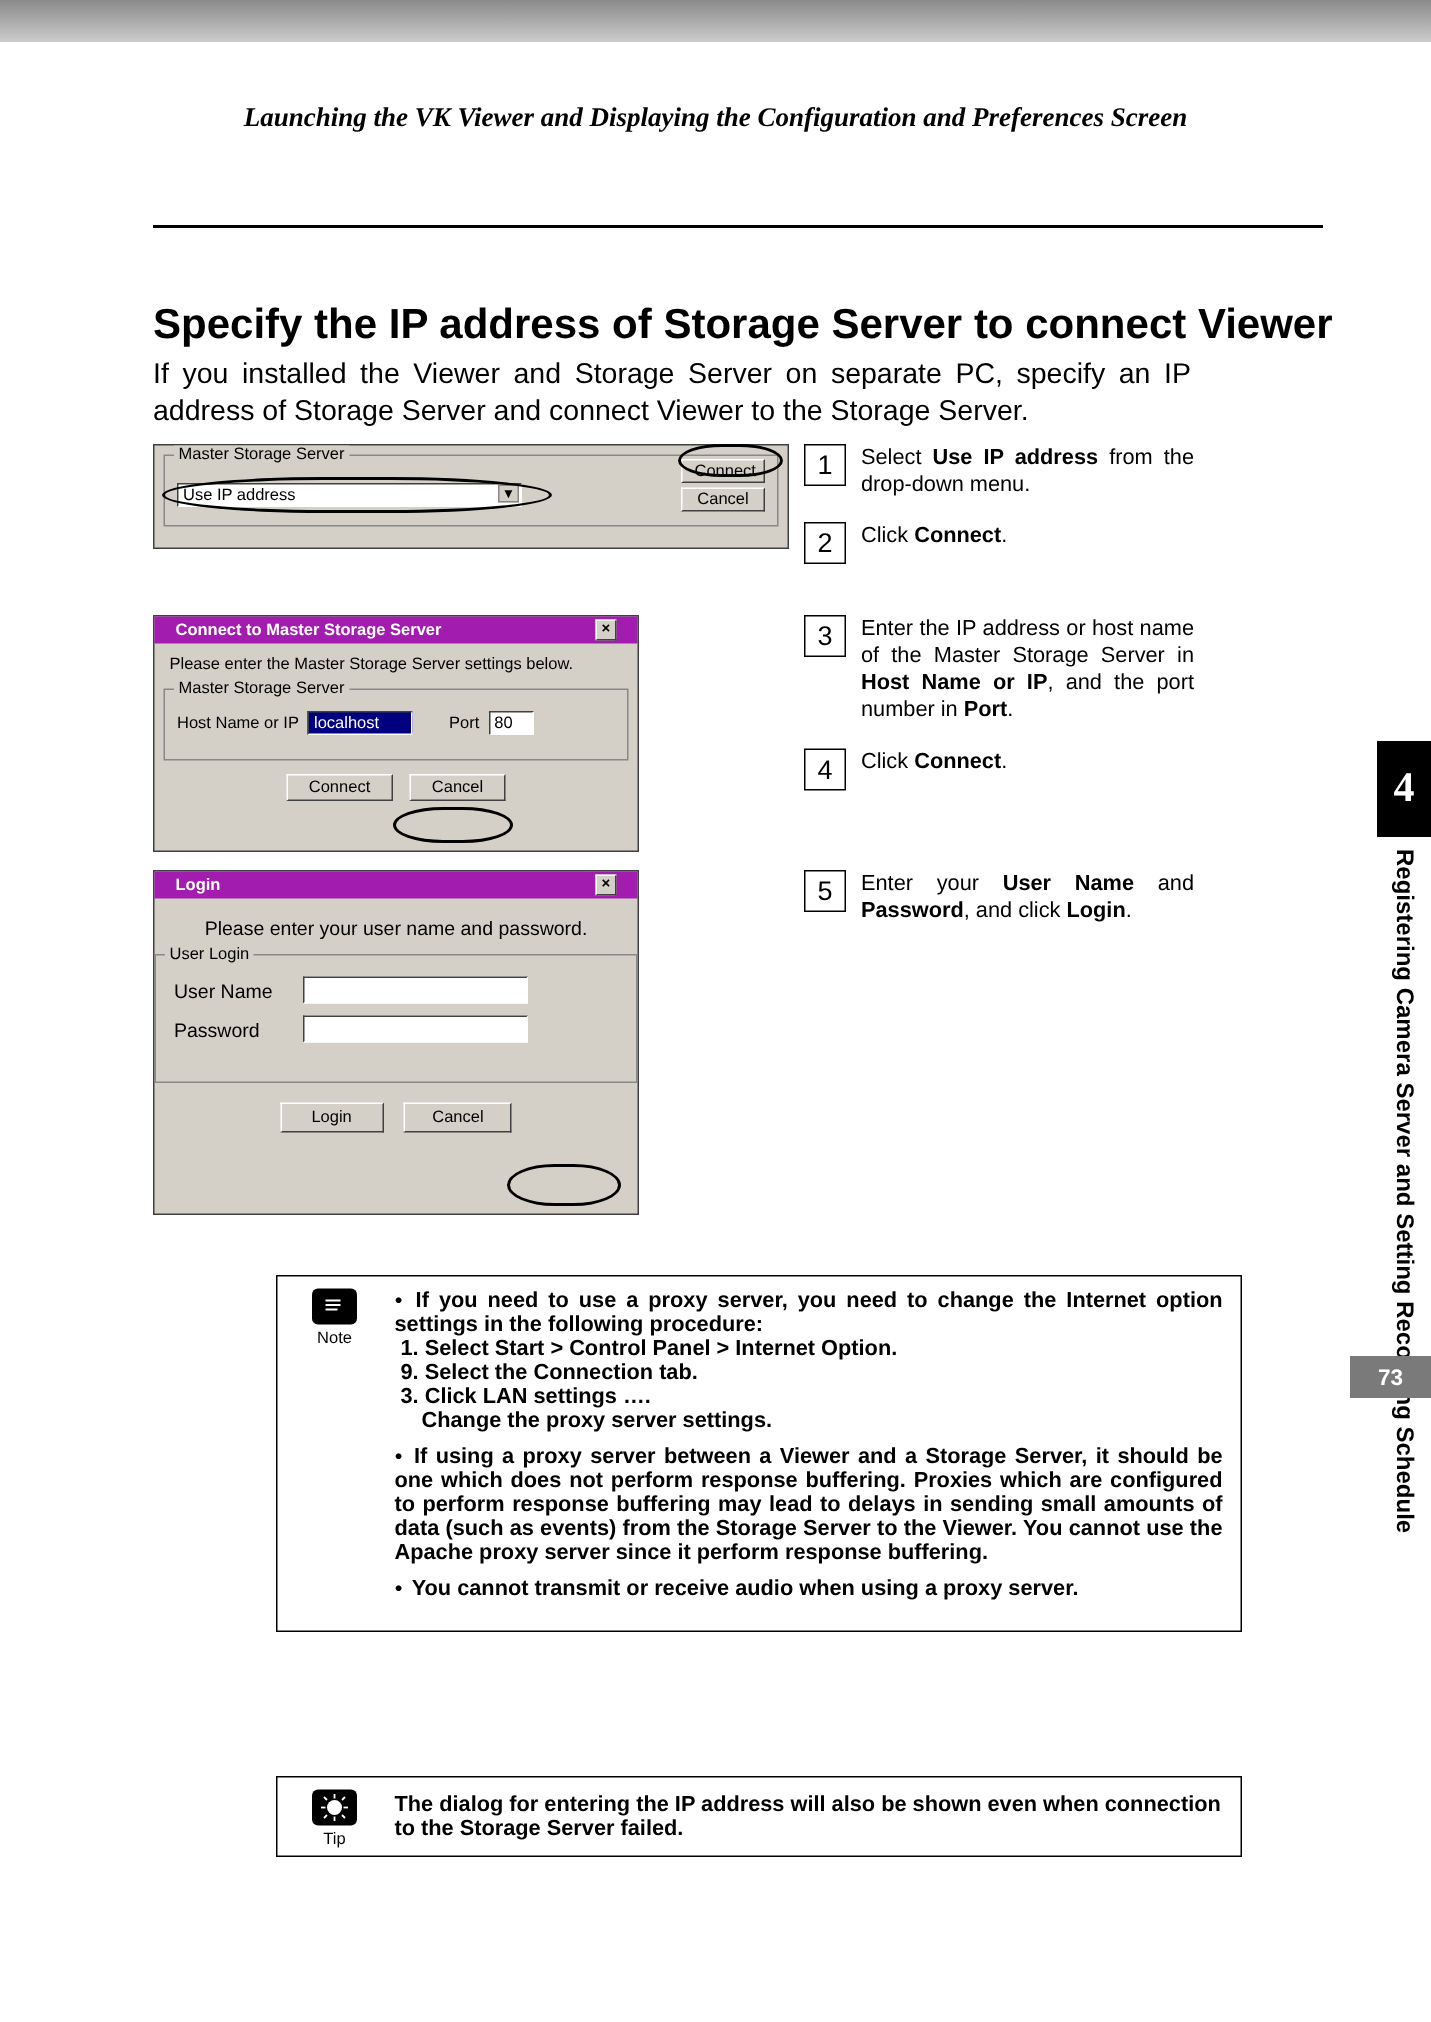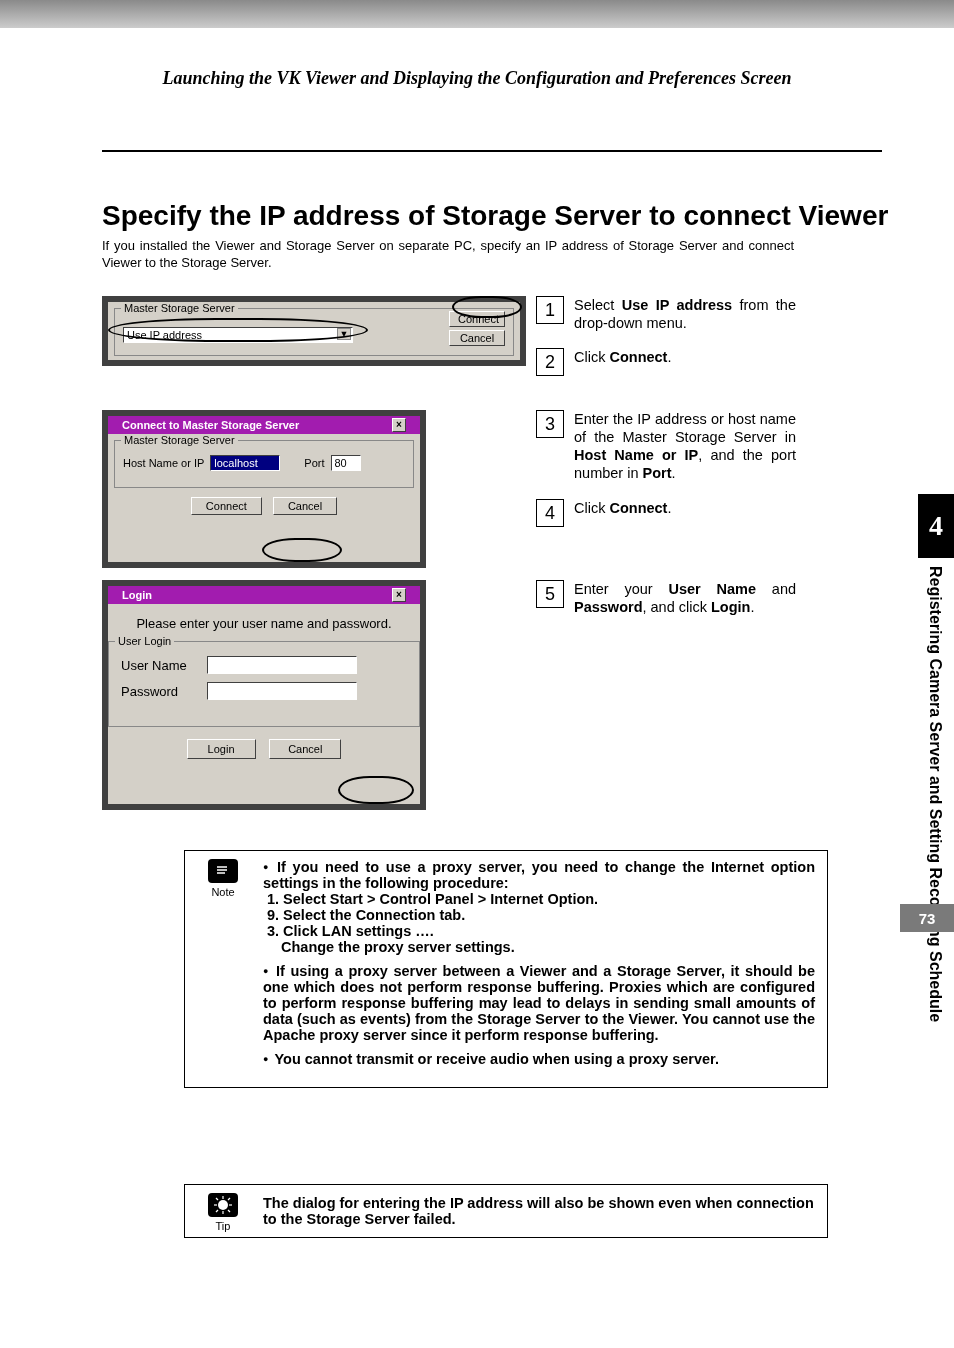--- a/index.html
+++ b/index.html
@@ -2,26 +2,26 @@
 <html><head>
 <meta charset="utf-8">
 <style>
   * { box-sizing: border-box; margin: 0; padding: 0; }
   html, body { width: 954px; height: 1348px; font-family: Arial, sans-serif; background: #fff; color: #000; }
   .page { position: relative; width: 954px; height: 964px; }
   .topbar { position: absolute; top: 0; left: 0; width: 100%; height: 28px; background: linear-gradient(to bottom, #8a8a8a, #cccccc); }
   .header-title { position: absolute; top: 68px; left: 0; width: 100%; text-align: center; font-style: italic; font-weight: bold; font-family: Georgia, 'Times New Roman', serif; font-size: 18px; }
   .header-rule { position: absolute; top: 150px; left: 102px; width: 780px; height: 2px; background: #000; }
   .section-title { position: absolute; top: 200px; left: 102px; font-size: 28px; font-weight: bold; }
-  .intro { position: absolute; top: 238px; left: 102px; width: 692px; font-size: 13px; text-align: justify; line-height: 1.3; }
+  .intro { position: absolute; top: 238px; left: 102px; width: 692px; font-size: 19px; text-align: justify; line-height: 1.3; }
   .figarea { position: absolute; left: 102px; width: 424px; }
   .figarea.master { top: 296px; height: 70px; }
   .figarea.connectmss { top: 410px; height: 158px; }
   .figarea.login { top: 580px; height: 230px; }
-  .win { background: #d4d0c8; border: 6px solid #404040; position: relative; width: 100%; height: 100%; font-size: 11px; }
+  .win { background: #d4d0c8; border: 1px solid #404040; position: relative; width: 100%; height: 100%; font-size: 11px; }
   .win .titlebar { background: #a21caf; color: #fff; font-weight: bold; padding: 2px 14px; display: flex; justify-content: space-between; align-items: center; font-size: 11px; }
   .win .closebtn { background: #d4d0c8; border: 1px solid #fff; border-right-color:#404040; border-bottom-color:#404040; width: 14px; height: 14px; color: #000; font-size: 10px; text-align: center; line-height: 12px; font-weight: bold; }
   .btn { background: #d4d0c8; border: 1px solid #fff; border-right-color:#404040; border-bottom-color:#404040; font-size: 11px; padding: 1px 8px; cursor: default; }
   .txtin { background: #fff; border: 1px solid #404040; border-right-color:#fff; border-bottom-color:#fff; font-size: 11px; padding: 1px 3px; }
   .groupbox { border: 1px solid #888; margin: 6px; padding: 10px 8px 8px; position: relative; }
   .groupbox .legend { position: absolute; top: -7px; left: 6px; background: #d4d0c8; padding: 0 3px; font-size: 11px; }
   .ring { position: absolute; border: 2px solid #000; border-radius: 50%/60%; }
   .step-list { position: absolute; left: 536px; width: 260px; font-size: 14.5px; }
   .stepnum { display: inline-block; border: 1px solid #000; width: 28px; height: 28px; text-align: center; line-height: 26px; font-size: 18px; margin-right: 10px; vertical-align: top; }
   .steprow { display: flex; align-items: flex-start; margin-bottom: 16px; }
@@ -65,20 +65,21 @@
     <div class="ring" style="left:6px; top:22px; width:260px; height:24px;"></div>
     <div class="ring" style="right:4px; top:0px; width:70px; height:22px;"></div>
   </div>
 
   <div class="figarea connectmss">
     <div class="win" style="width:324px;">
       <div class="titlebar">
         <span>Connect to Master Storage Server</span>
         <span class="closebtn">×</span>
       </div>
+      <div style="padding:8px 10px 4px;">Please enter the Master Storage Server settings below.</div>
       <div class="groupbox" style="height:48px;">
         <span class="legend">Master Storage Server</span>
         <div style="position:absolute; left:8px; top:14px; display:flex; align-items:center; gap:6px;">
           <span>Host Name or IP</span>
           <span class="txtin" style="width:70px; background:#000080; color:#fff;">localhost</span>
           <span style="margin-left:18px;">Port</span>
           <span class="txtin" style="width:30px;">80</span>
         </div>
       </div>
       <div style="text-align:center; padding:6px 0 10px;">

